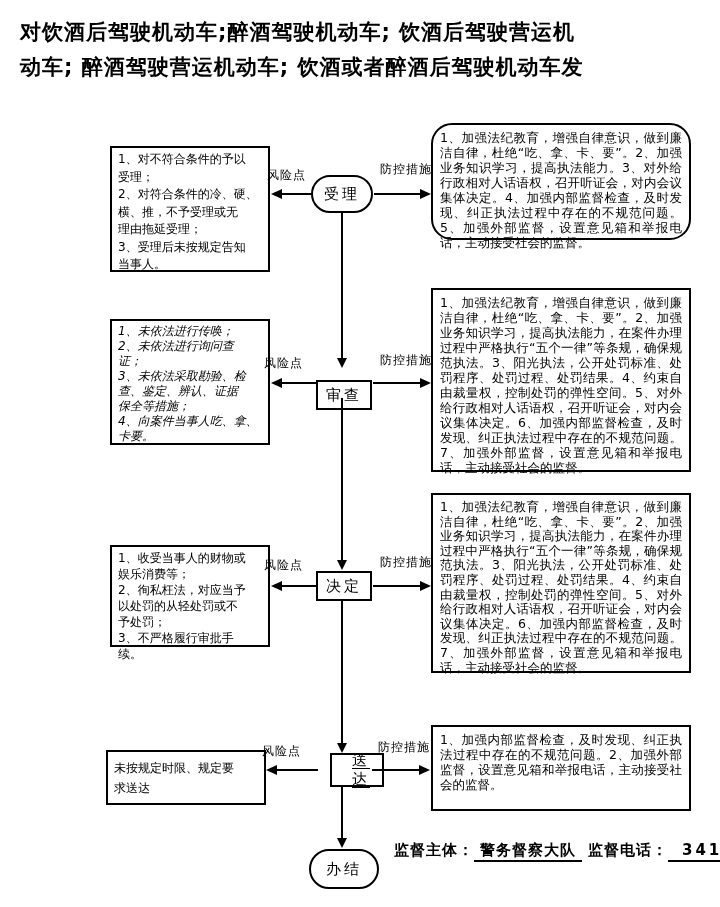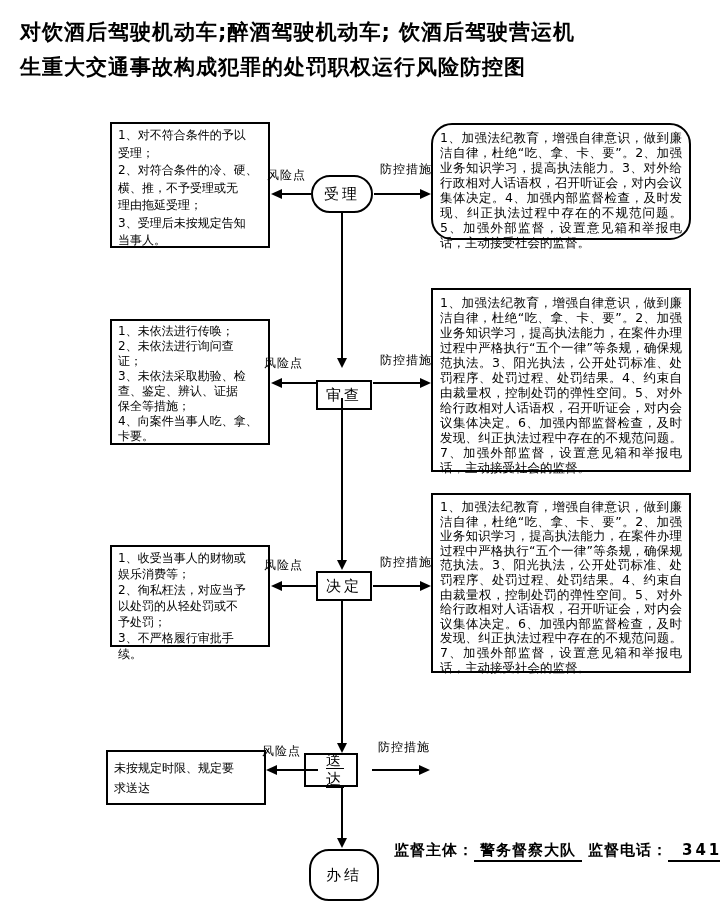--- a/index.html
+++ b/index.html
@@ -57,24 +57,24 @@
   .u-num{padding:0 14px;letter-spacing:3px;}
   .underlined{text-decoration:underline;text-underline-offset:3px;}
 </style>
 </head>
 <body>
 
 <div class="page">
 
   <div class="title">
     <div>对饮酒后驾驶机动车;醉酒驾驶机动车; 饮酒后驾驶营运机</div>
-    <div>生重大交通事故构成犯罪的处罚职权运行风险防控图</div>
+    <div>动车; 醉酒驾驶营运机动车; 饮酒或者醉酒后驾驶机动车发</div>
   </div>
 
-  <div class="riskbox" style="top:122px;height:126px;line-height:17.5px;">1、对不符合条件的予以
+  <div class="riskbox" style="top:146px;height:126px;line-height:17.5px;">1、对不符合条件的予以
 受理；
 2、对符合条件的冷、硬、
 横、推，不予受理或无
 理由拖延受理；
 3、受理后未按规定告知
 当事人。</div>
 
   <div class="node stadium" style="left:311px;top:175px;width:62px;height:38px;">
     <span>受理</span>
   </div>
@@ -88,21 +88,21 @@
       <span class="head-l"></span>
     </div>
   <div class="hl" style="left:374px;top:193px;width:47px;">
       <span class="head-r"></span>
     </div>
 
   <div class="vl" style="left:341px;top:213px;height:146px;">
       <span class="head-d"></span>
     </div>
 
-  <div class="riskbox" style="top:319px;height:126px;line-height:15px;">1、未依法进行传唤；
+  <div class="riskbox" style="top:319px;height:126px;line-height:15px;font-style:italic;">1、未依法进行传唤；
 2、未依法进行询问查
 证；
 3、未依法采取勘验、检
 查、鉴定、辨认、证据
 保全等措施；
 4、向案件当事人吃、拿、
 卡要。</div>
 
   <div class="node" style="left:316px;top:380px;width:56px;height:30px;">
     <span>审查</span>
@@ -148,40 +148,41 @@
       <span class="head-r"></span>
     </div>
 
   <div class="vl" style="left:341px;top:601px;height:143px;">
       <span class="head-d"></span>
     </div>
 
   <div class="riskbox" style="left:106px;top:750px;height:55px;line-height:20px;padding-top:6px;">未按规定时限、规定要
 求送达</div>
 
-  <div class="node" style="left:304px;top:753px;width:54px;height:34px;padding-left:20px;">
+  <div class="node" style="left:330px;top:753px;width:54px;height:34px;padding-left:20px;">
     <span class="underlined">送达</span>
   </div>
 
+  <div class="measurebox" style="top:725px;height:86px;">1、加强内部监督检查，及时发现、纠正执法过程中存在的不规范问题。2、加强外部监督，设置意见箱和举报电话，主动接受社会的监督。</div>
 
   <div class="alabel" style="left:262px;top:743px;">风险点</div>
   <div class="alabel" style="left:378px;top:739px;">防控措施</div>
 
   <div class="hl" style="left:276px;top:769px;width:42px;">
       <span class="head-l"></span>
     </div>
   <div class="hl" style="left:372px;top:769px;width:48px;">
       <span class="head-r"></span>
     </div>
 
   <div class="vl" style="left:341px;top:787px;height:52px;">
       <span class="head-d"></span>
     </div>
 
-  <div class="node stadium" style="left:309px;top:849px;width:70px;height:52px;">
+  <div class="node stadium" style="left:309px;top:849px;width:70px;height:40px;">
     <span>办结</span>
   </div>
 
   <div class="footer">
     <div>
       <span>监督主体：</span><span class="uline u-mid">警务督察大队</span><span>监督电话：</span><span class="uline u-num">3410119</span>
     </div>
   </div>
 
 </div>

